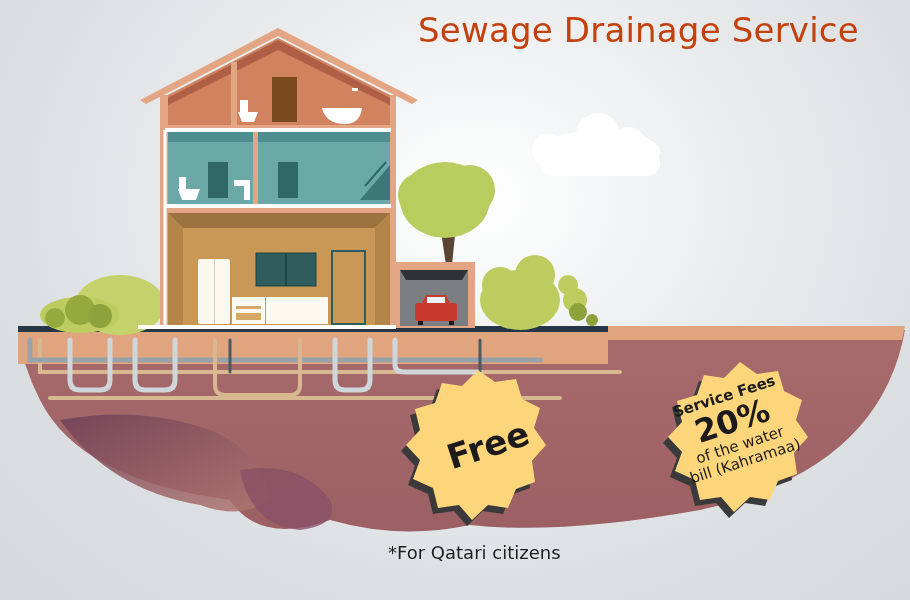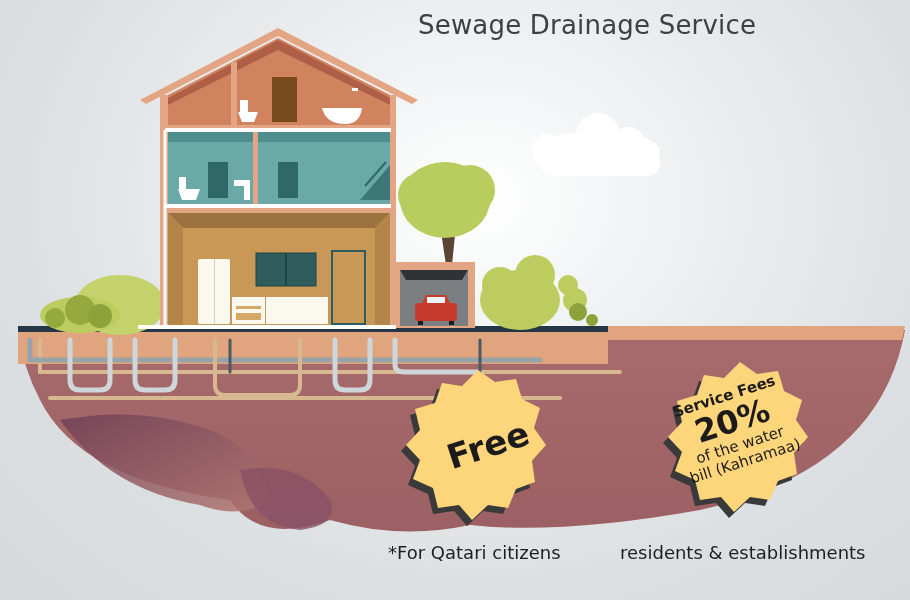--- a/index.html
+++ b/index.html
@@ -3,42 +3,42 @@
 <meta charset="utf-8">
 <style>
   html, body { margin: 0; padding: 0; }
   body {
     width: 910px; height: 600px; overflow: hidden; position: relative;
     background: radial-gradient(ellipse at 480px 200px, #ffffff 0%, #eef0f1 30%, #dcdfe1 70%, #d6d9db 100%);
     font-family: "DejaVu Sans", sans-serif;
   }
   .title {
     position: absolute; left: 418px; top: 10px;
-    font-size: 26px; color: #404040; letter-spacing: 0.2px;
+    font-size: 34px; color: #c2410c; letter-spacing: 0.2px;
     font-family: "DejaVu Sans", sans-serif; white-space: nowrap;
   }
   .scene { position: absolute; left: 0; top: 0; width: 910px; height: 600px; }
   .badge-text {
     position: absolute; color: #1c1a1a; font-weight: bold;
     font-family: "DejaVu Sans", sans-serif; text-align: center;
   }
   .free-text {
     left: 433px; top: 425px; width: 110px; font-size: 34px;
     transform: rotate(-18deg);
   }
   .fees-wrap {
     position: absolute; left: 664px; top: 382px; width: 150px; height: 120px;
     transform: rotate(-18deg); transform-origin: 75px 60px; text-align: center;
     color: #1c1a1a; font-family: "DejaVu Sans", sans-serif;
   }
   .fees-title { font-size: 15px; font-weight: bold; line-height: 17px; margin-top: 4px; }
   .fees-pct { font-size: 32px; font-weight: bold; line-height: 34px; }
   .fees-sub { font-size: 15px; line-height: 17px; }
   .note {
-    position: absolute; color: #1e1e1e; font-size: 18px; text-align: left;
+    position: absolute; color: #1e1e1e; font-size: 18px; text-align: center;
     font-family: "DejaVu Sans", sans-serif; line-height: 24px; white-space: nowrap;
   }
   .note-1 { left: 388px; top: 541px; }
   .note-2 { left: 620px; top: 541px; width: 266px; }
 </style>
 </head>
 <body>
 
 <div class="title">Sewage Drainage Service</div>
 
@@ -201,14 +201,13 @@
 
 <div class="fees-wrap">
   <div class="fees-title">Service Fees</div>
   <div class="fees-pct">20%</div>
   <div class="fees-sub">of the water</div>
   <div class="fees-sub">bill (Kahramaa)</div>
 </div>
 
 <div class="note note-1">*For Qatari citizens</div>
 <div class="note note-2">
-  <div>residents &amp; establishments</div>
 </div>
 
 </body></html>

